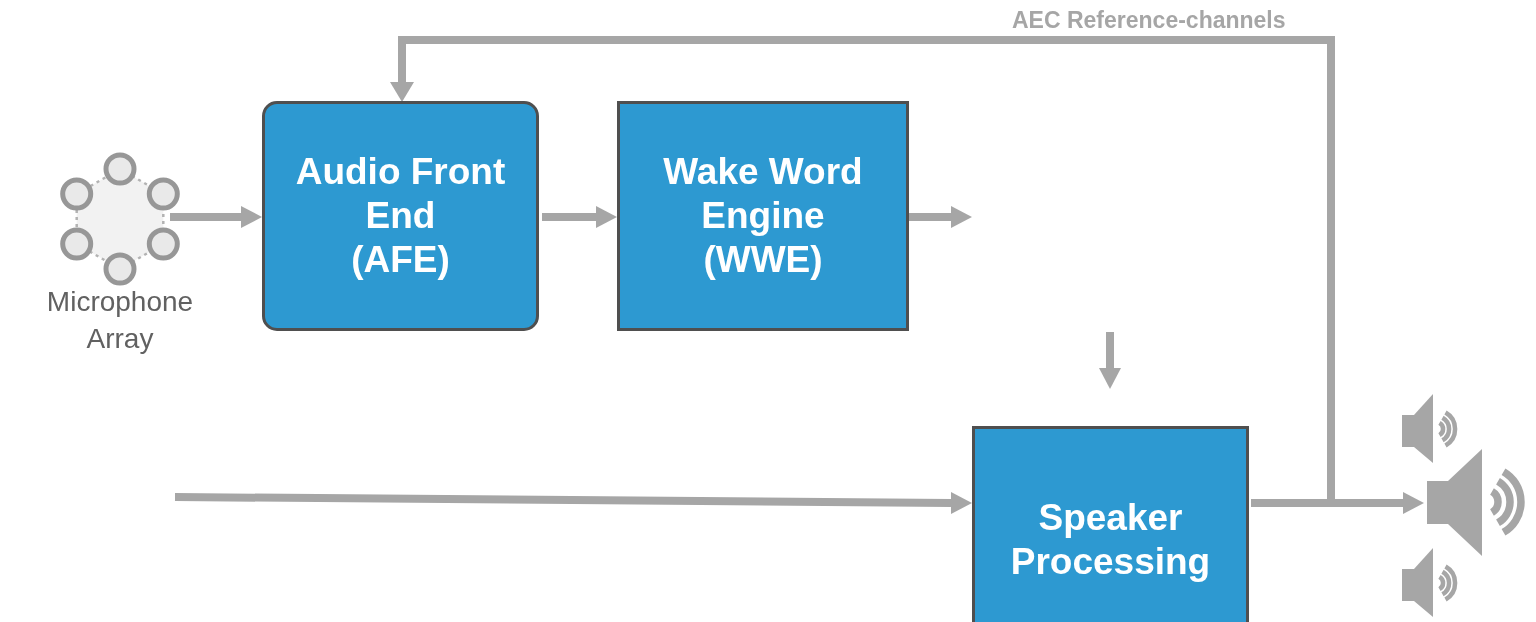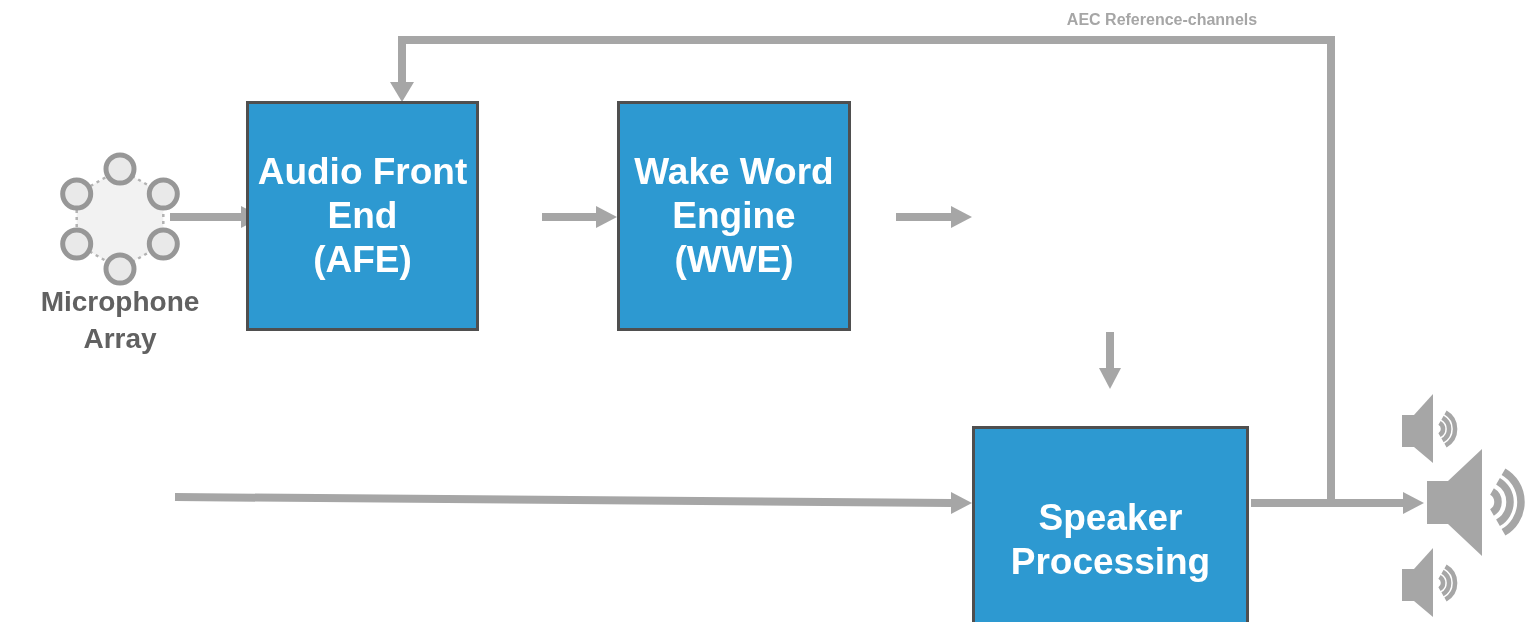--- a/index.html
+++ b/index.html
@@ -39,43 +39,42 @@
     justify-content: center;
   }
   .node-label {
     color: var(--node-text);
     font-weight: bold;
     font-size: 37px;
     line-height: 44px;
     text-align: center;
     white-space: pre-line;
   }
-  .node-afe   { left: 246px;  top: 101px; width: 233px; height: 230px; }
-  .node-wwe   { left: 617px;  top: 101px; width: 234px; height: 230px; }
+  .node-afe   { left: 262px;  top: 101px; width: 277px; height: 230px; border-radius: 15px; }
+  .node-wwe   { left: 617px;  top: 101px; width: 292px; height: 230px; }
   .node-voice { left: 972px;  top: 101px; width: 277px; height: 230px; }
   .node-spkr  { left: 972px;  top: 398px; width: 277px; height: 227px; margin-top: 28px; }
   .caption {
     position: absolute;
     color: var(--caption-text);
     font-size: 28px;
     line-height: 37px;
     text-align: center;
     white-space: pre-line;
-    font-weight: bold;
   }
   .caption-mic { left: 20px; top: 283px; width: 200px; }
   .caption-ent { left: 12px; top: 522px; width: 222px; }
   .aec-label {
     position: absolute;
     left: 1012px; top: 7px; width: 300px;
     color: var(--aec-label-text);
     font-weight: bold;
-    font-size: 16px;
+    font-size: 23px;
     line-height: 26px;
-    text-align: center;
+    text-align: left;
     white-space: nowrap;
   }
   .conn { stroke: var(--connector); fill: none; }
   .conn-head { fill: var(--connector); stroke: none; }
   .spk { fill: var(--connector); stroke: none; }
   .spk-arc { stroke: var(--connector); fill: none; }
 </style>
 </head>
 <body>
 

